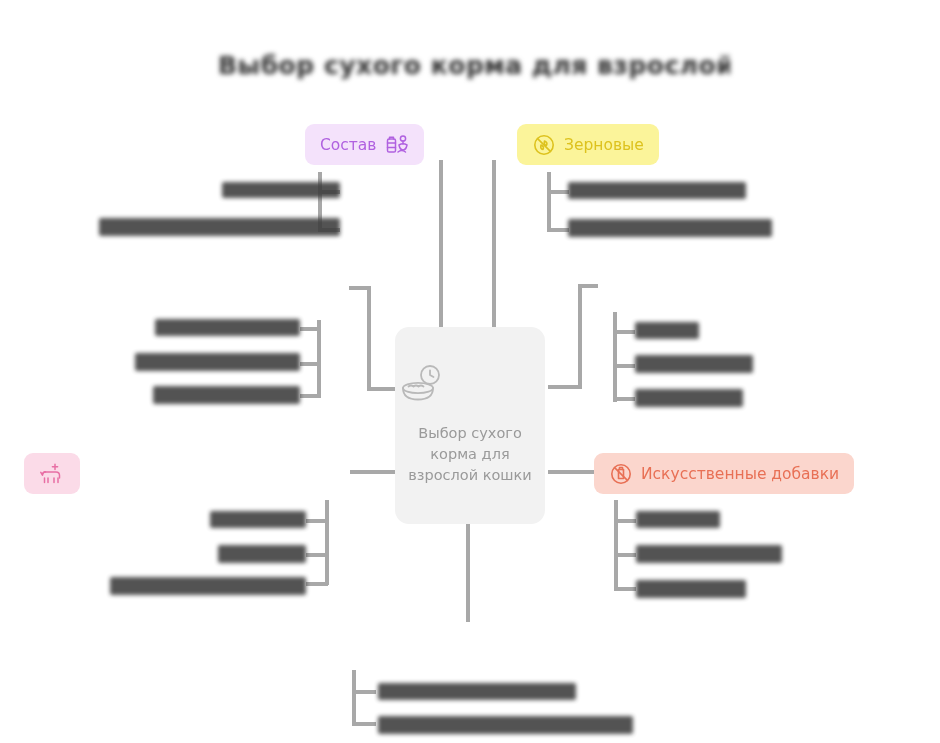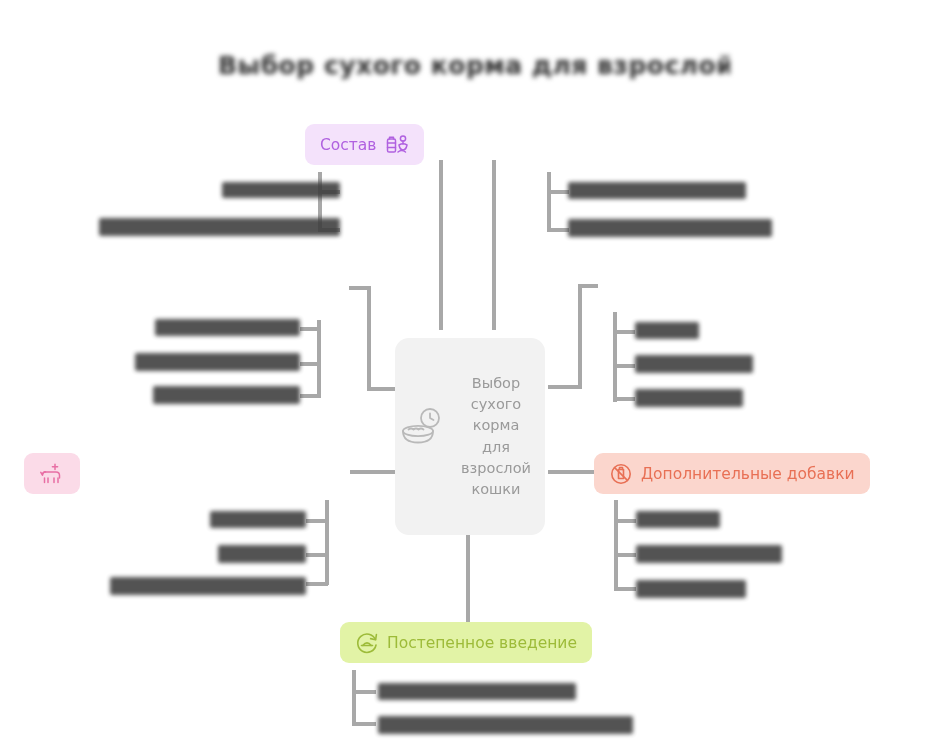--- a/index.html
+++ b/index.html
@@ -38,27 +38,28 @@
       rgba(60,60,60,.90) 0%, rgba(60,60,60,.90) 100%);
     -webkit-background-clip: text;
     text-align: center;
     line-height: 32px;
   }
 
   
   .center-node {
     position: absolute;
     left: 395px;
-    top: 338px;
+    top: 327px;
     width: 150px;
     height: 197px;
     background: #f2f2f2;
     border-radius: 14px;
     display: flex;
-    align-items: center;
+    flex-direction: column;
+    align-items: flex-start;
     justify-content: center;
     z-index: 6;
   }
   .center-icon { margin-bottom: 10px; }
   .center-label {
     color: #9a9a9a;
     font-size: 14.5px;
     line-height: 1.45;
     text-align: center;
     padding: 0 10px;
@@ -212,20 +213,31 @@
         <path d="M2.5 10 H10.5 M2.5 14.5 H10.5"></path>
         <path d="M4.5 6 V4.2 H8.5 V6"></path>
         <circle cx="18" cy="5.5" r="2.6"></circle>
         <path d="M18 8.1 V11"></path>
         <path d="M14 12 q4 -2.5 8 0 q-1 5 -4 5 q-3 0 -4 -5Z"></path>
         <path d="M13 19 q3.5 -3 7.5 0"></path>
       </svg>
     </span>
   </div>
 
+  <div class="pill pill-zern">
+    <span class="ic">
+      <svg width="24" height="24" viewBox="0 0 24 24" fill="none" stroke="#ddc21e" stroke-width="1.6" stroke-linecap="round" stroke-linejoin="round">
+        <circle cx="12" cy="12" r="9.2"></circle>
+        <path d="M5.6 5.6 L18.4 18.4"></path>
+        <path d="M12.5 8 q3.5 1.5 2 4.5 q-3 -0.5 -2 -4.5Z"></path>
+        <path d="M9 12 q3.5 1.5 2 4.5 q-3 -0.5 -2 -4.5Z"></path>
+      </svg>
+    </span>
+    <span>Зерновые</span>
+  </div>
 
 
 
   <div class="pill pill-konsult">
     <span class="ic">
       <svg width="26" height="24" viewBox="0 0 26 24" fill="none" stroke="#e86fa4" stroke-width="1.5" stroke-linecap="round" stroke-linejoin="round">
         <path d="M16 2.2 V7.4 M13.4 4.8 H18.6"></path>
         <path d="M3.5 13 q0 -3 3 -3 H17 q3.5 0 3.5 3.5 V16"></path>
         <path d="M5.5 16 V20.5 M9 16 V20.5 M15 16 V20.5 M19 16 V20.5"></path>
         <path d="M3.5 13 L1.8 10.3"></path>
@@ -236,28 +248,17 @@
 
   <div class="pill pill-iskus">
     <span class="ic">
       <svg width="24" height="24" viewBox="0 0 24 24" fill="none" stroke="#e87055" stroke-width="1.6" stroke-linecap="round" stroke-linejoin="round">
         <circle cx="12" cy="12" r="9.2"></circle>
         <path d="M5.6 5.6 L18.4 18.4"></path>
         <path d="M9.5 7.5 H14.5 V16.5 H9.5 Z"></path>
         <path d="M10.5 7.5 V5.5 H13.5 V7.5"></path>
       </svg>
     </span>
-    <span>Дополнительные добавки</span>
-  </div>
-
-  <div class="pill pill-postep">
-    <span class="ic">
-      <svg width="24" height="24" viewBox="0 0 24 24" fill="none" stroke="#9dbb39" stroke-width="1.6" stroke-linecap="round" stroke-linejoin="round">
-        <path d="M20.4 8.5 A9.2 9.2 0 1 0 21 14"></path>
-        <path d="M21.4 3.6 L20.6 8.8 L15.6 7.6"></path>
-        <path d="M6.5 14.5 H17.5"></path>
-        <path d="M7.8 14.5 q4.2 -5.2 8.4 0"></path>
-      </svg>
-    </span>
-    <span>Постепенное введение</span>
-  </div>
+    <span>Искусственные добавки</span>
+  </div>
+
 
 </div>
 
 </body></html>

